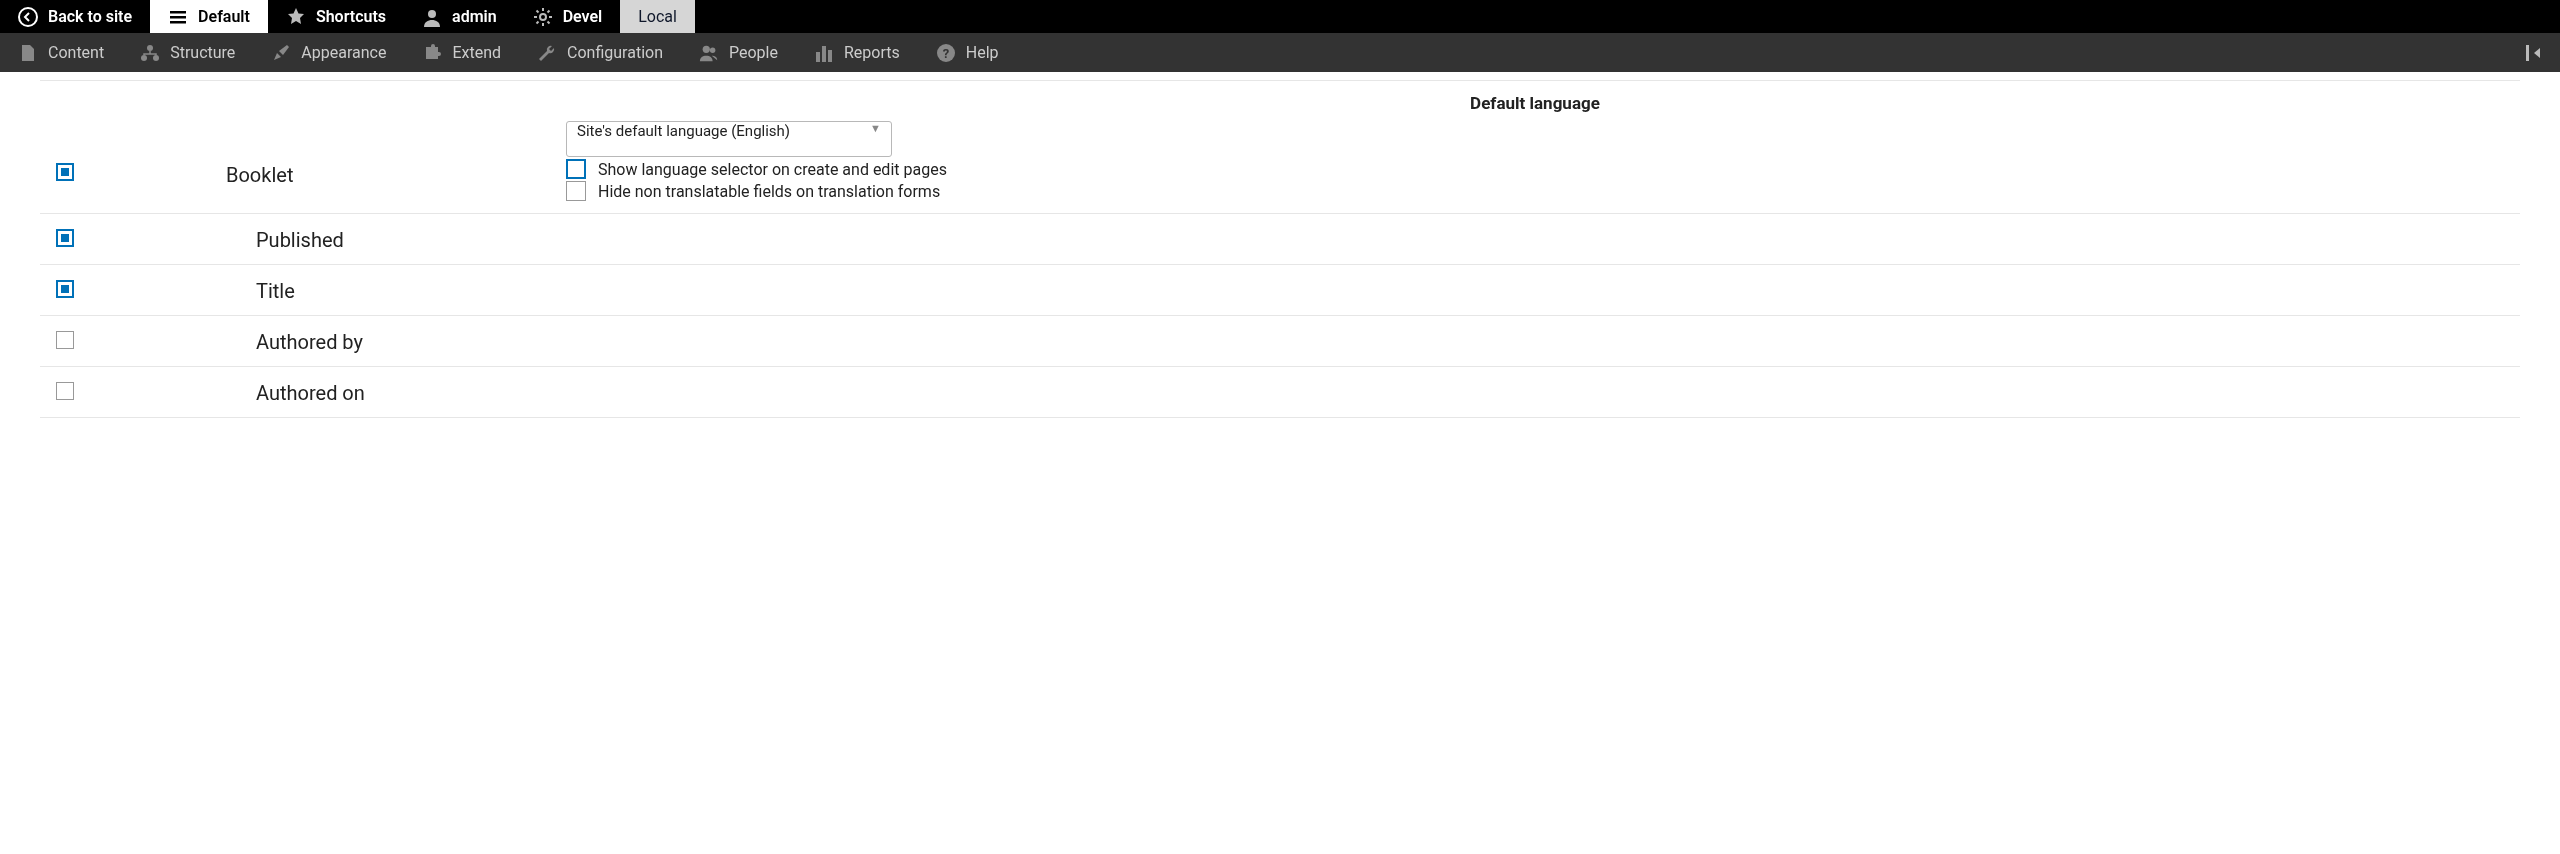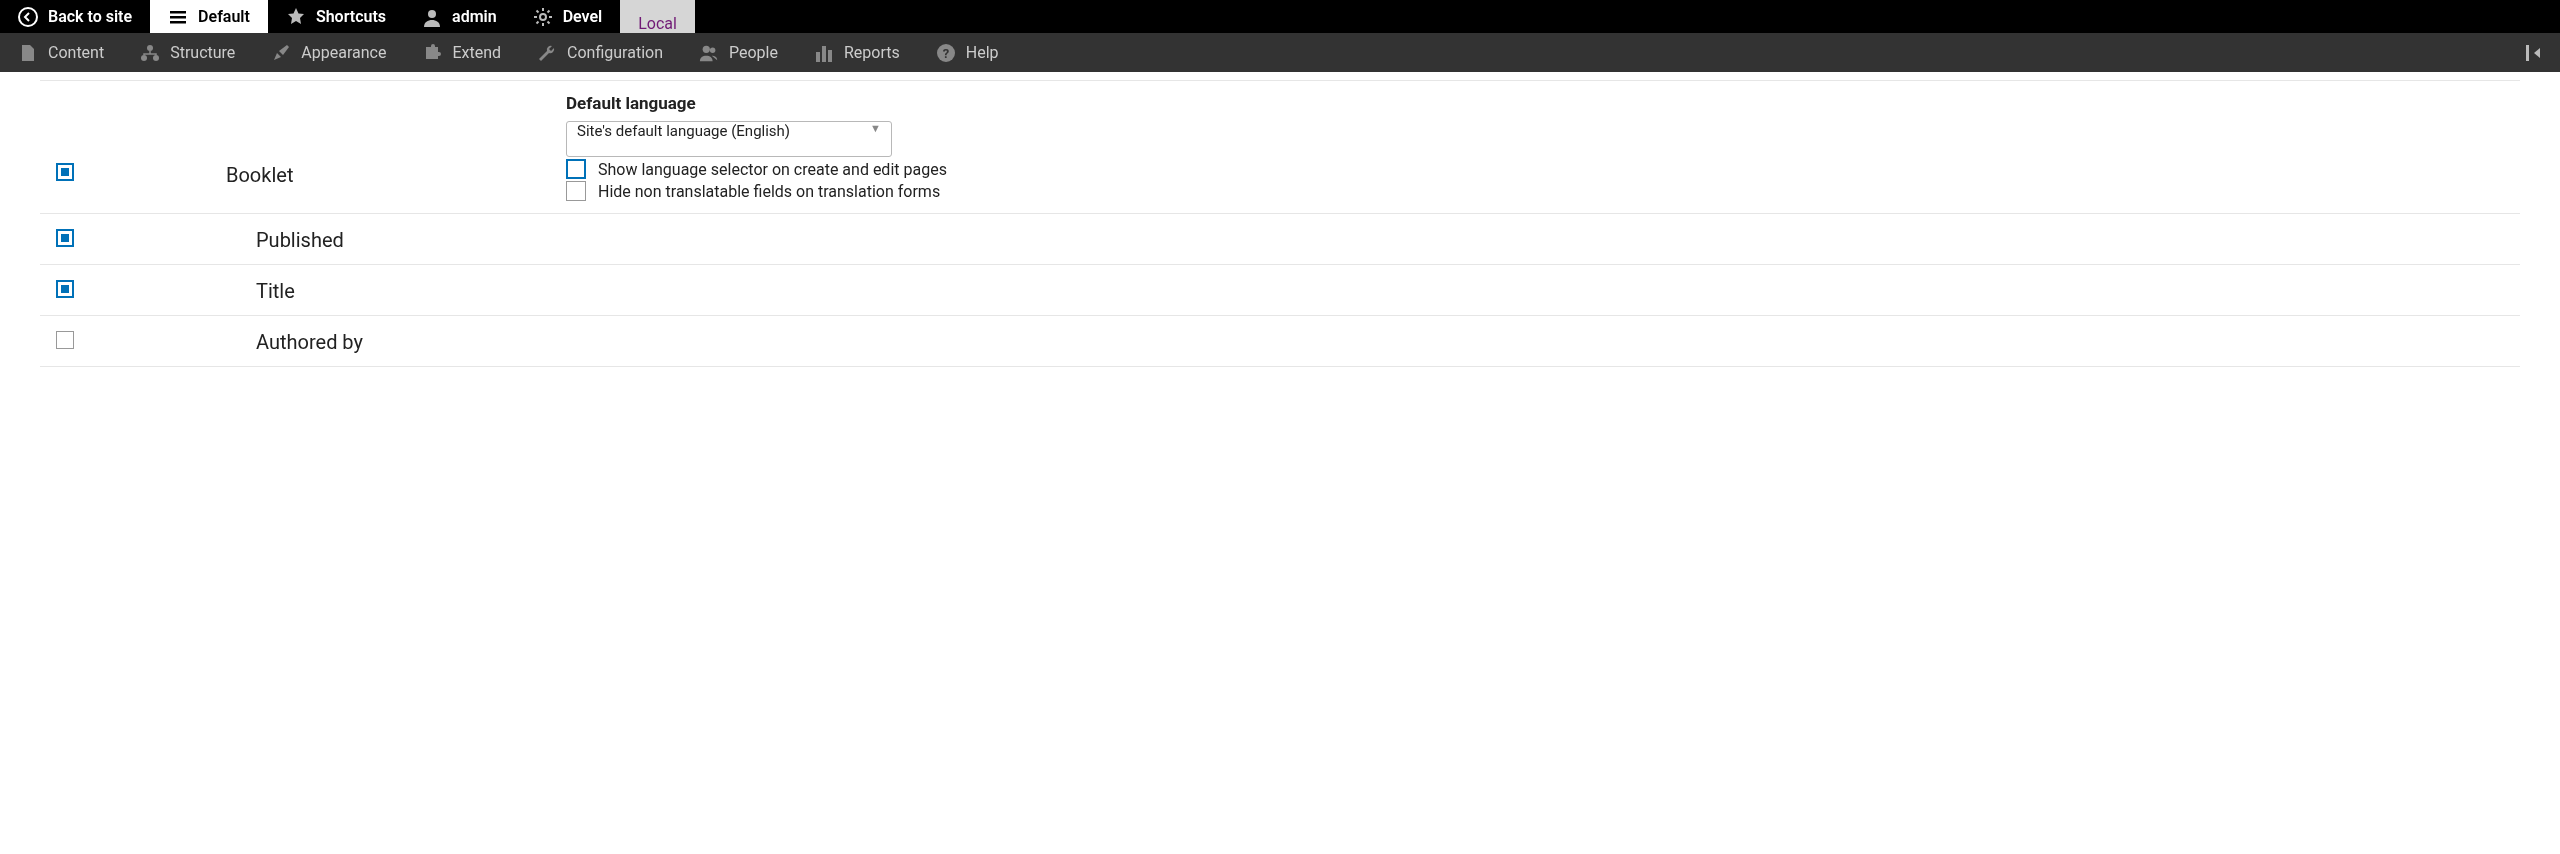--- a/index.html
+++ b/index.html
@@ -1,36 +1,36 @@
 <!DOCTYPE html>
 <html><head>
 <meta charset="utf-8">
 <style>
 * { box-sizing: border-box; margin: 0; padding: 0; }
 body { font-family: -apple-system, BlinkMacSystemFont, "Segoe UI", Roboto, sans-serif; font-size: 15px; color: #222; background: #fff; width: 2560px; }
 .toolbar-top { background: #000; height: 33px; display: flex; align-items: stretch; }
 .toolbar-top .item { display: flex; align-items: center; padding: 0 18px; color: #fff; font-weight: 600; font-size: 16px; cursor: pointer; gap: 10px; }
 .toolbar-top .item.active { background: #fff; color: #000; }
-.toolbar-top .item.local { background: #d6d6d6; color: #701a75; font-weight: 400; align-items: flex-end; }
+.toolbar-top .item.local { background: #d6d6d6; color: #0f172a; font-weight: 400; }
 .toolbar-admin { background: #333; height: 39px; display: flex; align-items: stretch; }
 .toolbar-admin .item { display: flex; align-items: center; padding: 0 18px; color: #ccc; font-size: 16px; cursor: pointer; gap: 10px; }
 .toolbar-admin .spacer { flex: 1; }
 .toolbar-admin .collapse { display: flex; align-items: center; padding: 0 16px; color: #ccc; cursor: pointer; }
 .icon { display: inline-flex; width: 20px; height: 20px; align-items: center; justify-content: center; }
 .content { padding: 0 40px; }
 .row { display: flex; align-items: flex-start; border-bottom: 1px solid #e6e6e6; padding: 12px 16px; }
 .row.first-border { border-top: 1px solid #e6e6e6; margin-top: 8px; }
 .row .checkbox-cell { width: 170px; padding-top: 3px; display:flex; align-items:center; }
 .row .label-cell { width: 340px; padding-top: 2px; font-size: 20px; }
 .row .detail-cell { flex: 1; }
 .row.main .checkbox-cell, .row.main .label-cell { padding-top: 70px; }
 .checkbox { width: 18px; height: 18px; border: 1px solid #999; background: #fff; display: inline-flex; align-items: center; justify-content: center; cursor: pointer; }
 .checkbox.blue { border: 2px solid #0071b8; }
 .checkbox.blue.indeterminate::after { content: ""; width: 8px; height: 8px; background: #0071b8; }
-.detail-title { font-weight: 700; font-size: 17px; margin-bottom: 8px; }
+.detail-title { font-weight: 700; font-size: 17px; margin-bottom: 8px; text-align: center; }
 .select { border: 1px solid #b8b8b8; border-radius: 3px; height: 36px; width: 326px; display: flex; justify-content: space-between; padding: 0 10px; cursor: pointer; font-size: 15px; background: #fff; }
 .select .caret { color: #888; font-size: 11px; }
 .explain { margin-top: 10px; font-size: 15px; color: #222; }
 .explain a { color: #0071b8; text-decoration: none; }
 .opt { display: flex; align-items: center; gap: 12px; margin-top: 2px; font-size: 16px; }
 .opt .checkbox { width: 20px; height: 20px; }
 svg { display: block; }
 </style>
 </head>
 <body>
@@ -218,15 +218,22 @@
         <div class="label-cell" style="padding-left: 30px;">Title</div>
         <div class="detail-cell"></div>
       </div>
       <div class="row">
         <div class="checkbox-cell" style="padding-left: 0px;">
           <span class="checkbox"></span>
         </div>
         <div class="label-cell" style="padding-left: 30px;">Authored by</div>
         <div class="detail-cell"></div>
       </div>
+      <div class="row">
+        <div class="checkbox-cell" style="padding-left: 0px;">
+          <span class="checkbox"></span>
+        </div>
+        <div class="label-cell" style="padding-left: 30px;">Authored on</div>
+        <div class="detail-cell"></div>
+      </div>
     </div>
 
 </div>
 
 </body></html>

